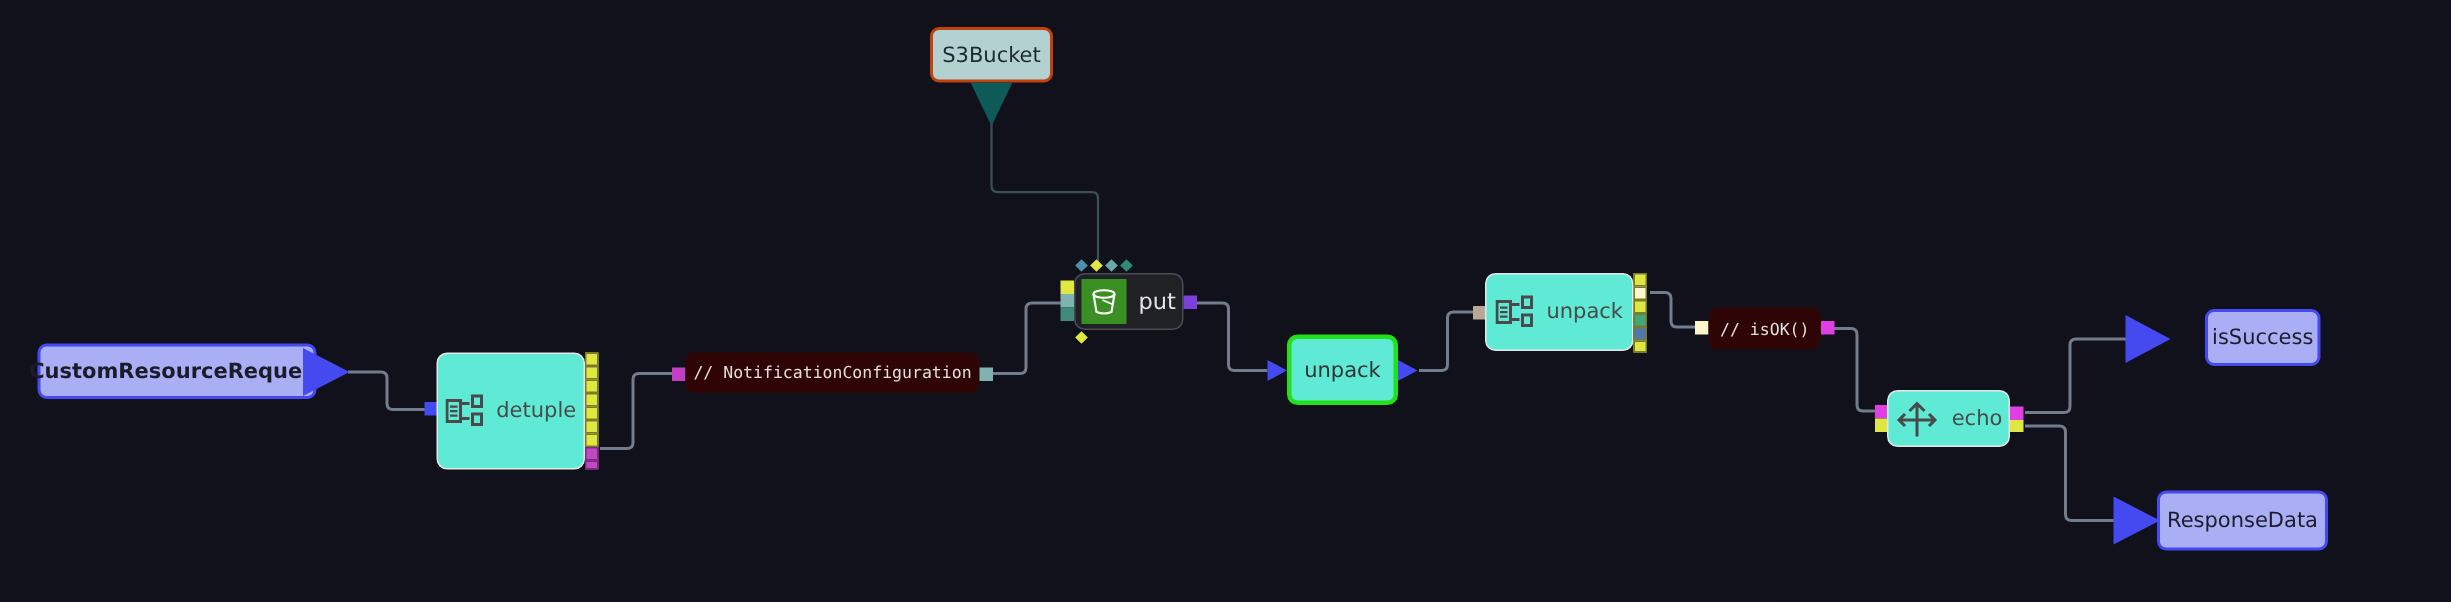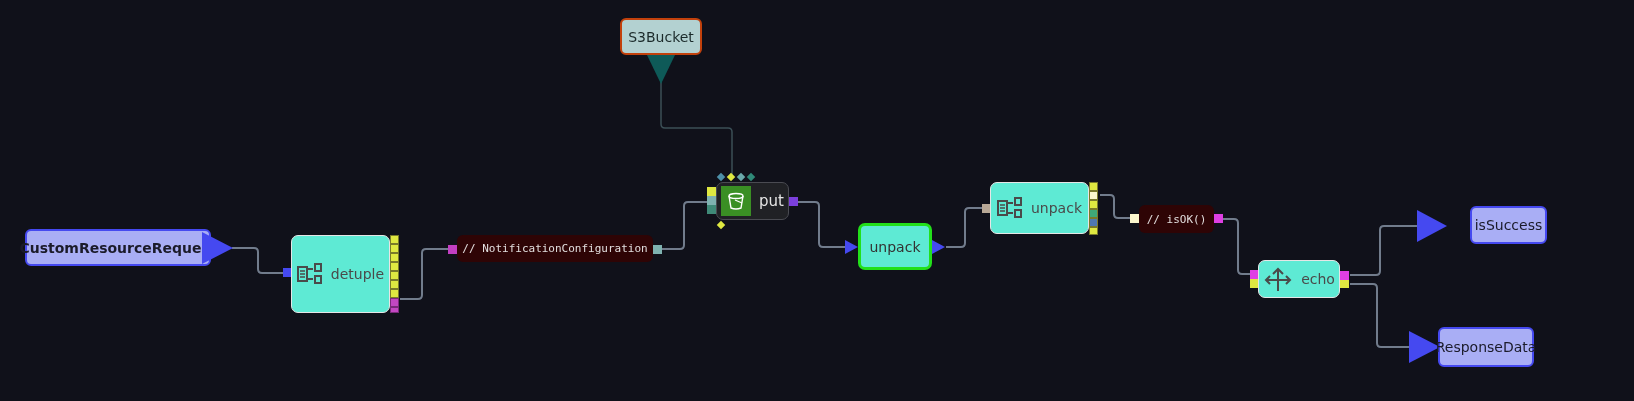--- a/index.html
+++ b/index.html
@@ -142,15 +142,15 @@
 </div>
 <div class="port" style="left:1340px;top:271px;width:9px;height:9px;background:#df3fe3;"></div>
 <div class="port" style="left:1340px;top:280px;width:9px;height:8px;background:#dfe841;"></div>
 
 <div class="tri" style="left:1417px;top:210px;border-top:16px solid transparent;border-bottom:16px solid transparent;border-left:30px solid #4549f0;"></div>
 <div class="node io" style="left:1446px;top:206px;width:77px;height:38px;margin-left:24px;">
   <span>isSuccess</span>
 </div>
 
 <div class="tri" style="left:1409px;top:331px;border-top:16px solid transparent;border-bottom:16px solid transparent;border-left:31px solid #4549f0;"></div>
-<div class="node io" style="left:1438px;top:327px;width:96px;height:40px;">
+<div class="node io" style="left:1438px;top:327px;width:114px;height:40px;">
   <span>ResponseData</span>
 </div>
 
 </body></html>

